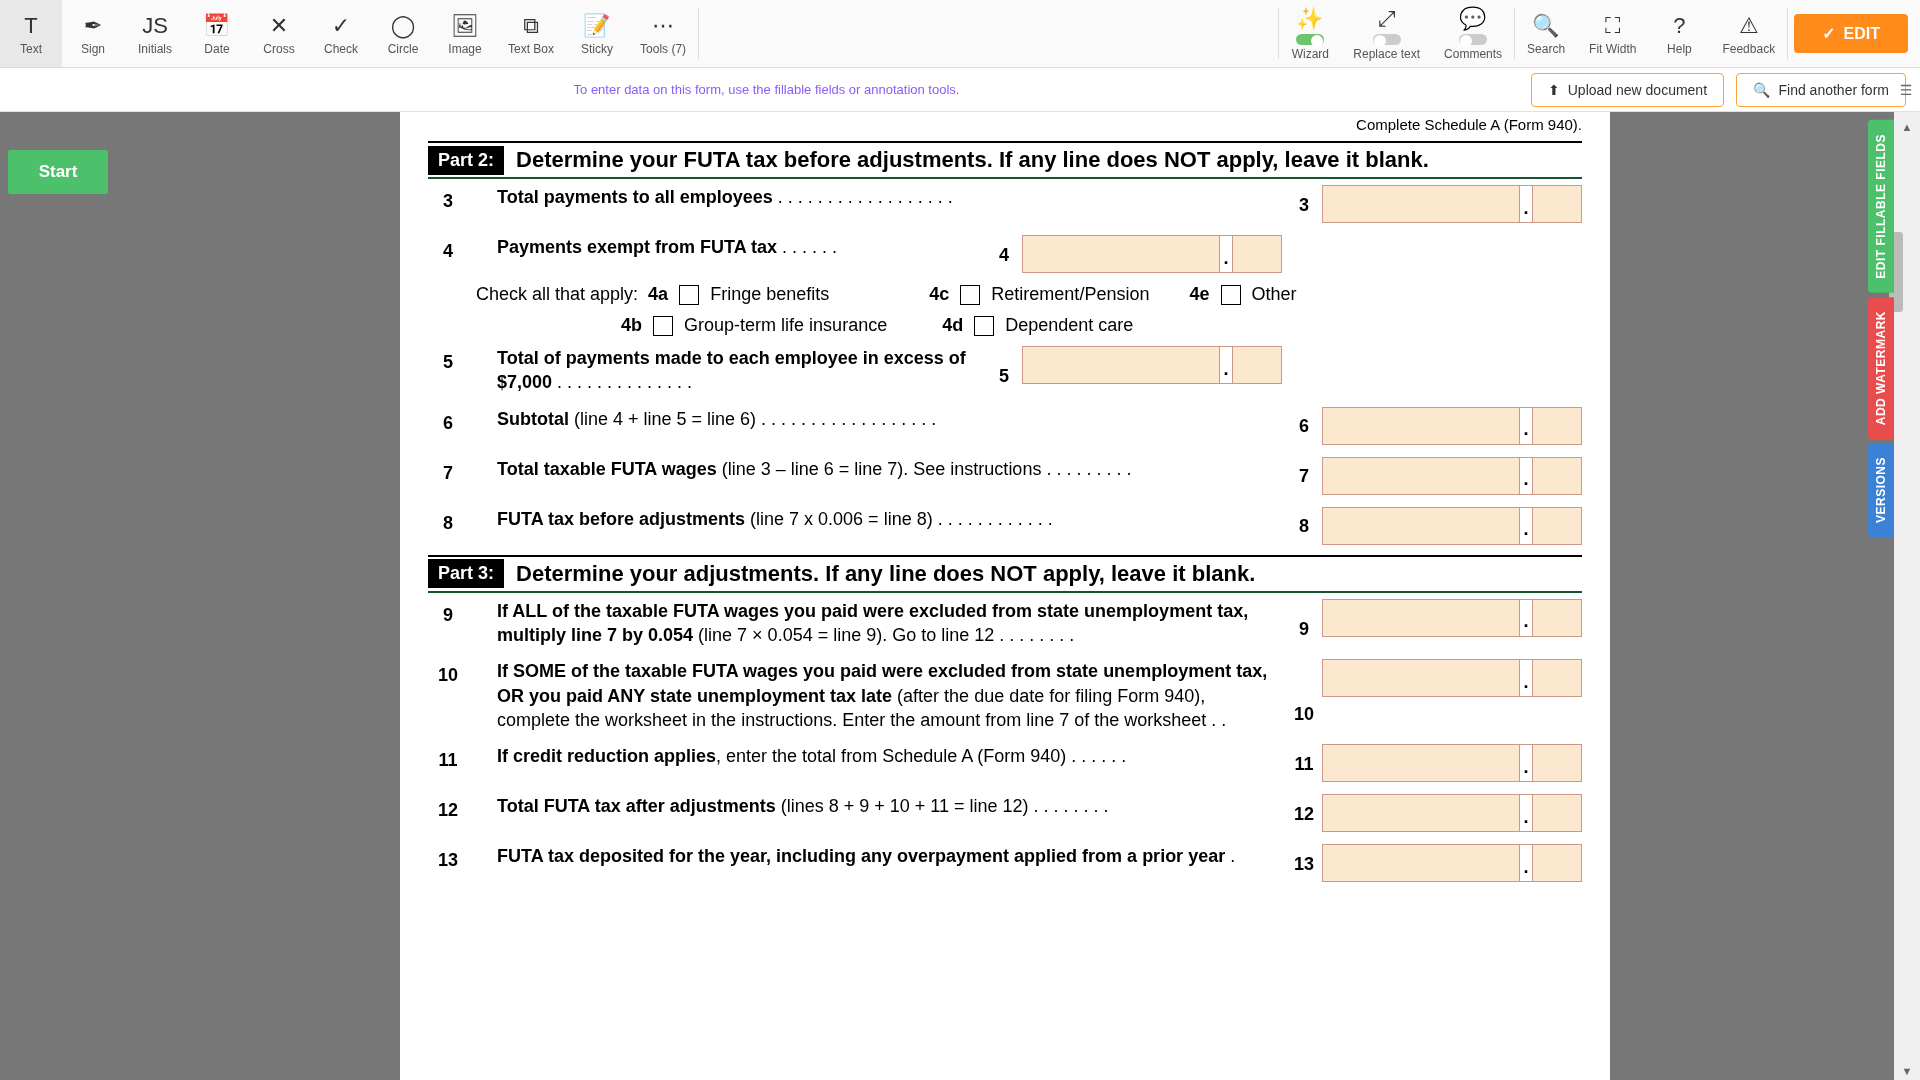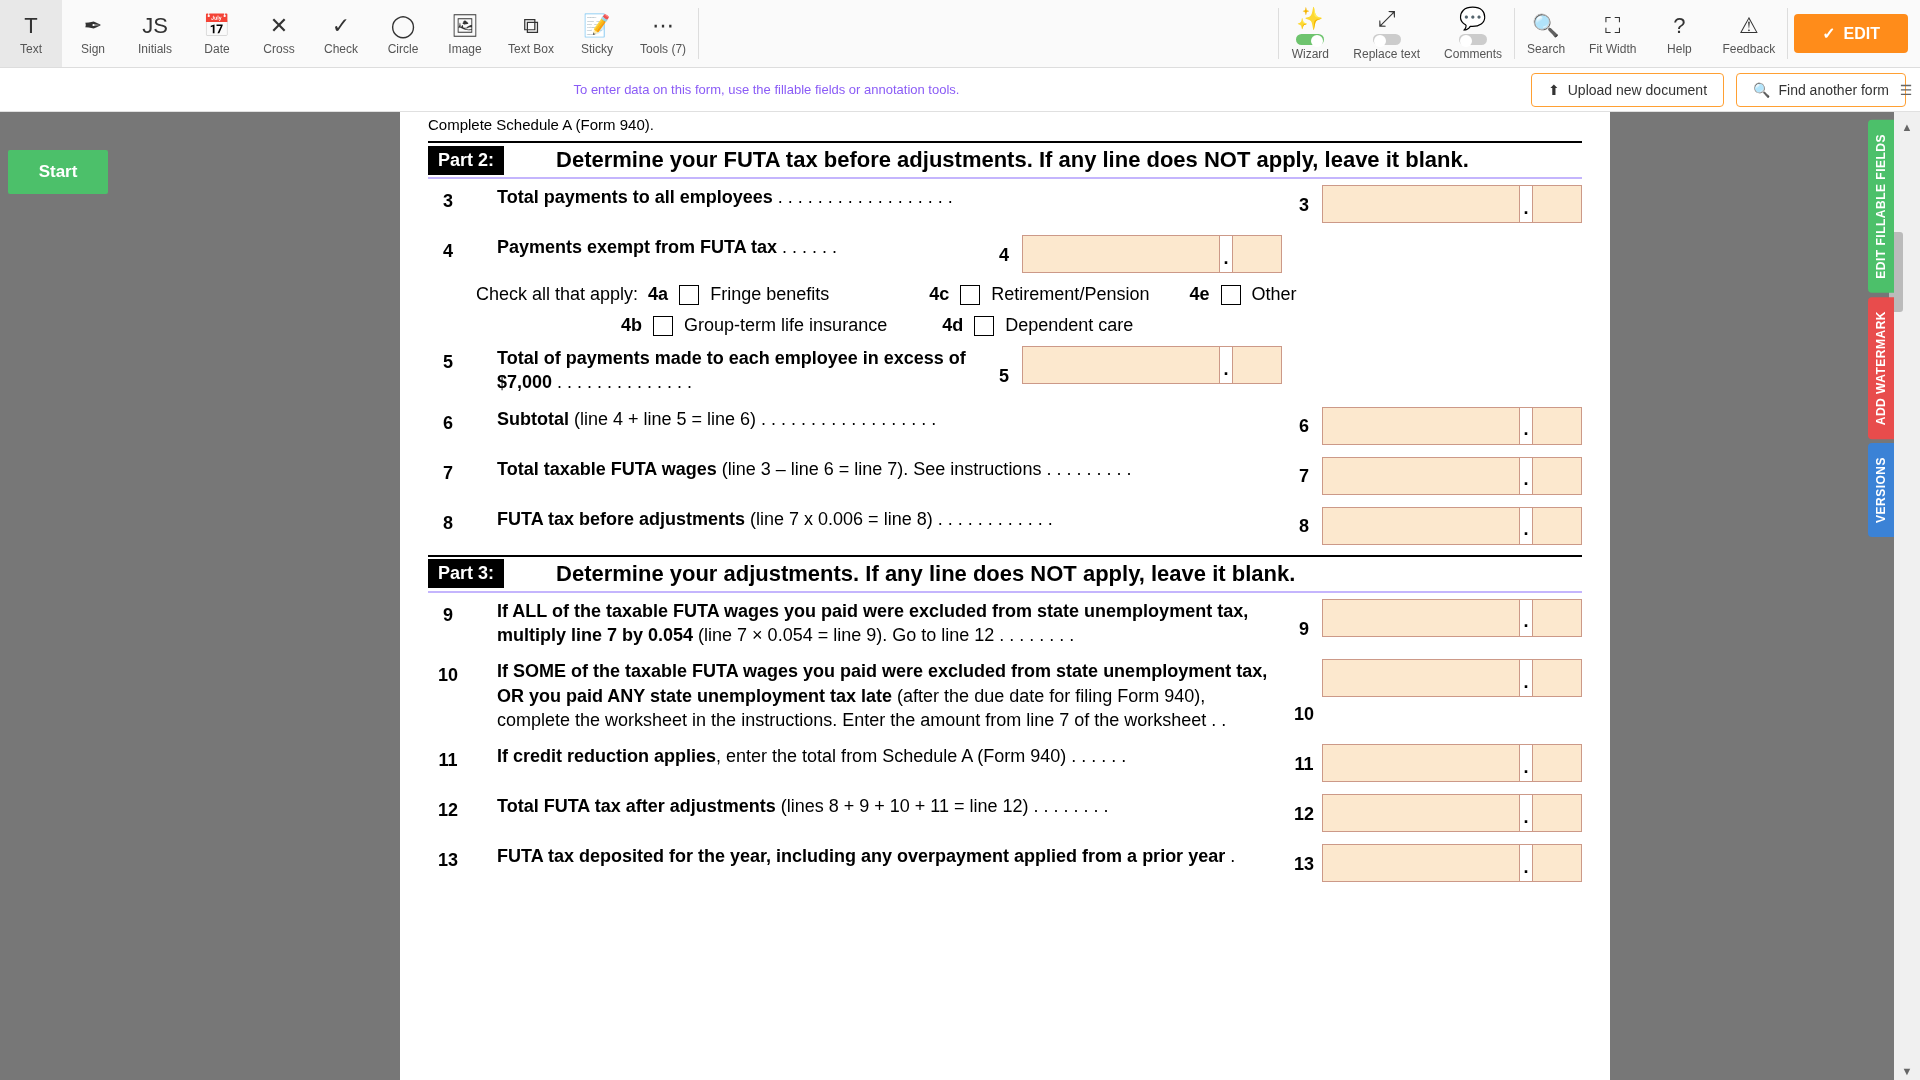--- a/index.html
+++ b/index.html
@@ -38,22 +38,22 @@
 .scrollbtn { width:18px; height:18px; font-size:11px; color:#666; text-align:center; line-height:18px;}
 .thumb { position:absolute; right:4px; top:200px; width:14px; height:80px; background:#bbb; border-radius:3px;}
 
 .side-tabs { position: absolute; right: 26px; top: 120px; display: flex; flex-direction: column; gap: 4px; z-index: 10; }
 .side-tab { writing-mode: vertical-rl; transform: rotate(180deg); padding: 14px 6px; color: #fff; font-size: 12px; font-weight: bold; border-radius: 0 4px 4px 0; cursor: pointer; letter-spacing: 0.5px; }
 .st-green { background: #4cc06a; }
 .st-red { background: #e84c4c; }
 .st-blue { background: #3b82d6; }
 
 
-.cutline { font-size: 15px; padding: 4px 0; overflow:hidden; white-space:nowrap;}
-.part-head { display: flex; align-items: center; border-top: 2px solid #000; border-bottom: 2px solid #c4b5fd; margin-top: 4px; gap: 40px; }
+.cutline { text-align: right; font-size: 15px; padding: 4px 0; overflow:hidden; white-space:nowrap;}
+.part-head { display: flex; align-items: center; border-top: 2px solid #000; border-bottom: 2px solid #14532d; margin-top: 4px; }
 .part-lbl { background: #000; color: #fff; font-weight: bold; padding: 4px 10px; font-size: 18px; }
 .part-txt { font-weight: bold; font-size: 22px; padding: 4px 12px; flex:1; }
 
 .row { display: flex; align-items: flex-start; padding: 6px 0; font-size: 18px; line-height: 1.35; }
 .rn { width: 40px; text-align: center; font-weight: bold; padding-top: 4px; }
 .rtxt { flex: 1; padding-right: 8px; margin-left: 29px; }
 .rtxt b { font-weight: bold; }
 .rnum2 { width: 36px; text-align: center; font-weight: bold; align-self: flex-end; padding-bottom: 6px; font-size:18px;}
 .ibox { border: 1px solid #c98; background: #fce8ce; height: 38px; display: flex; align-items: stretch; }
 .ibox.mid { width: 260px; }

